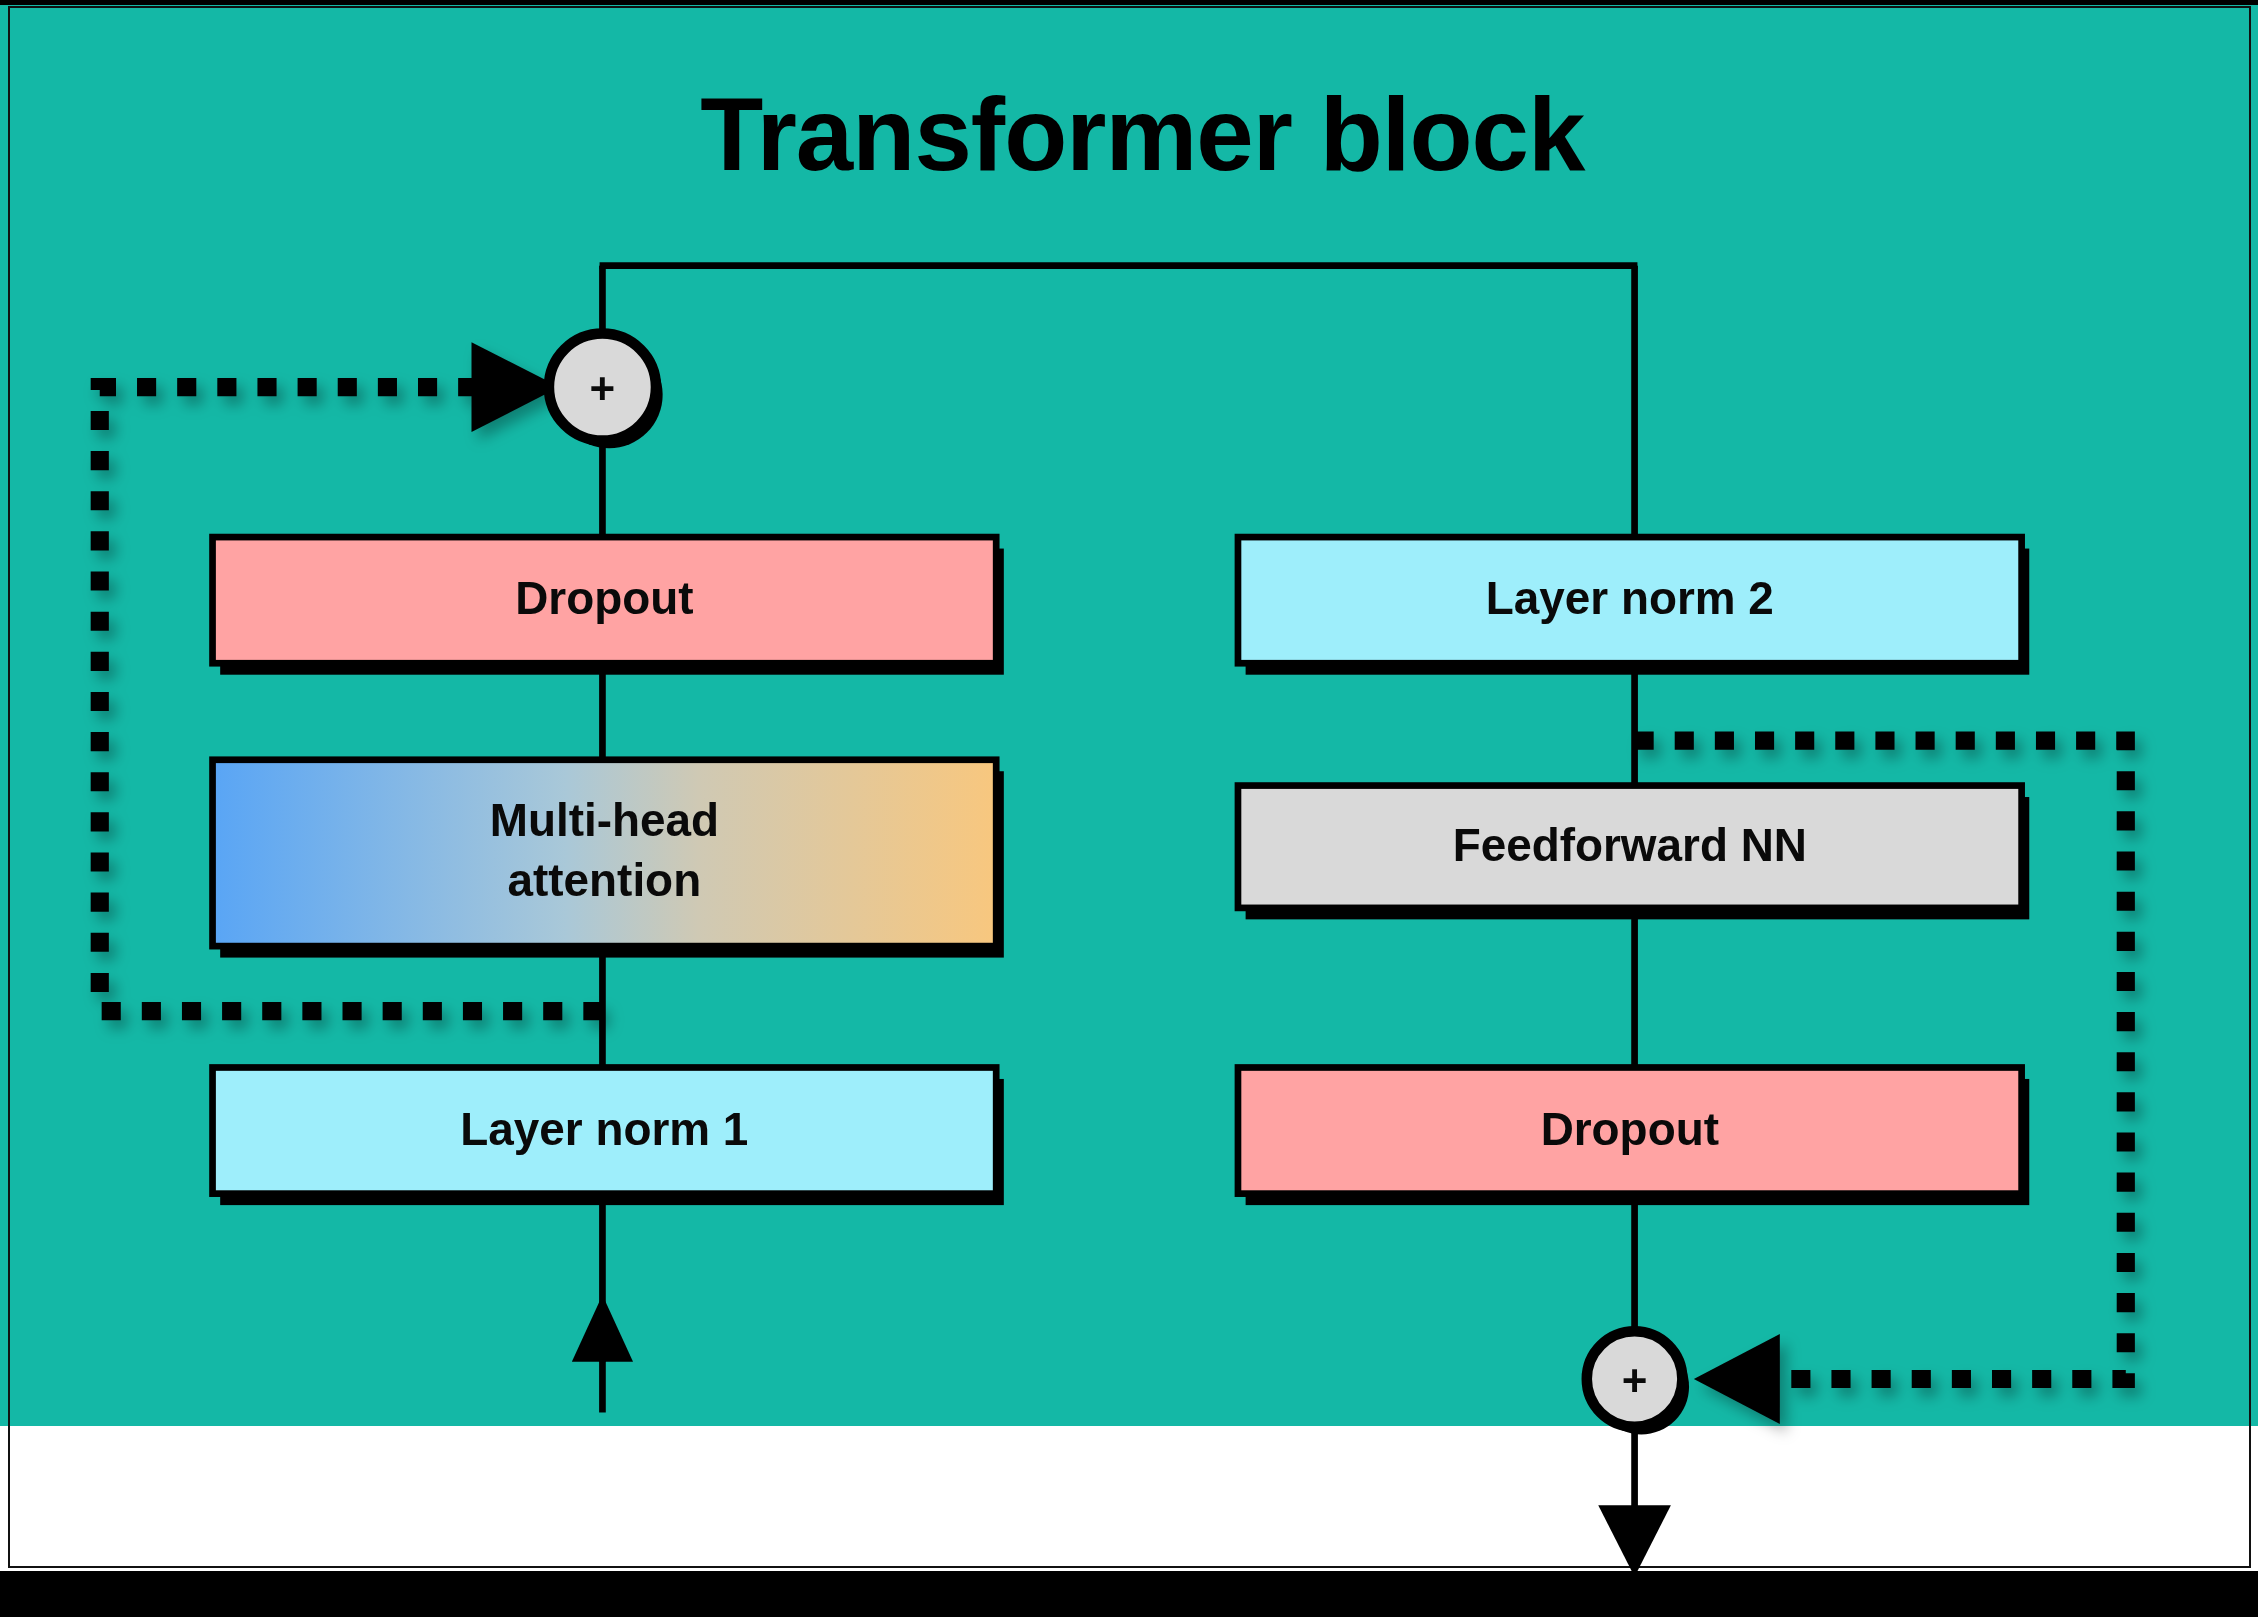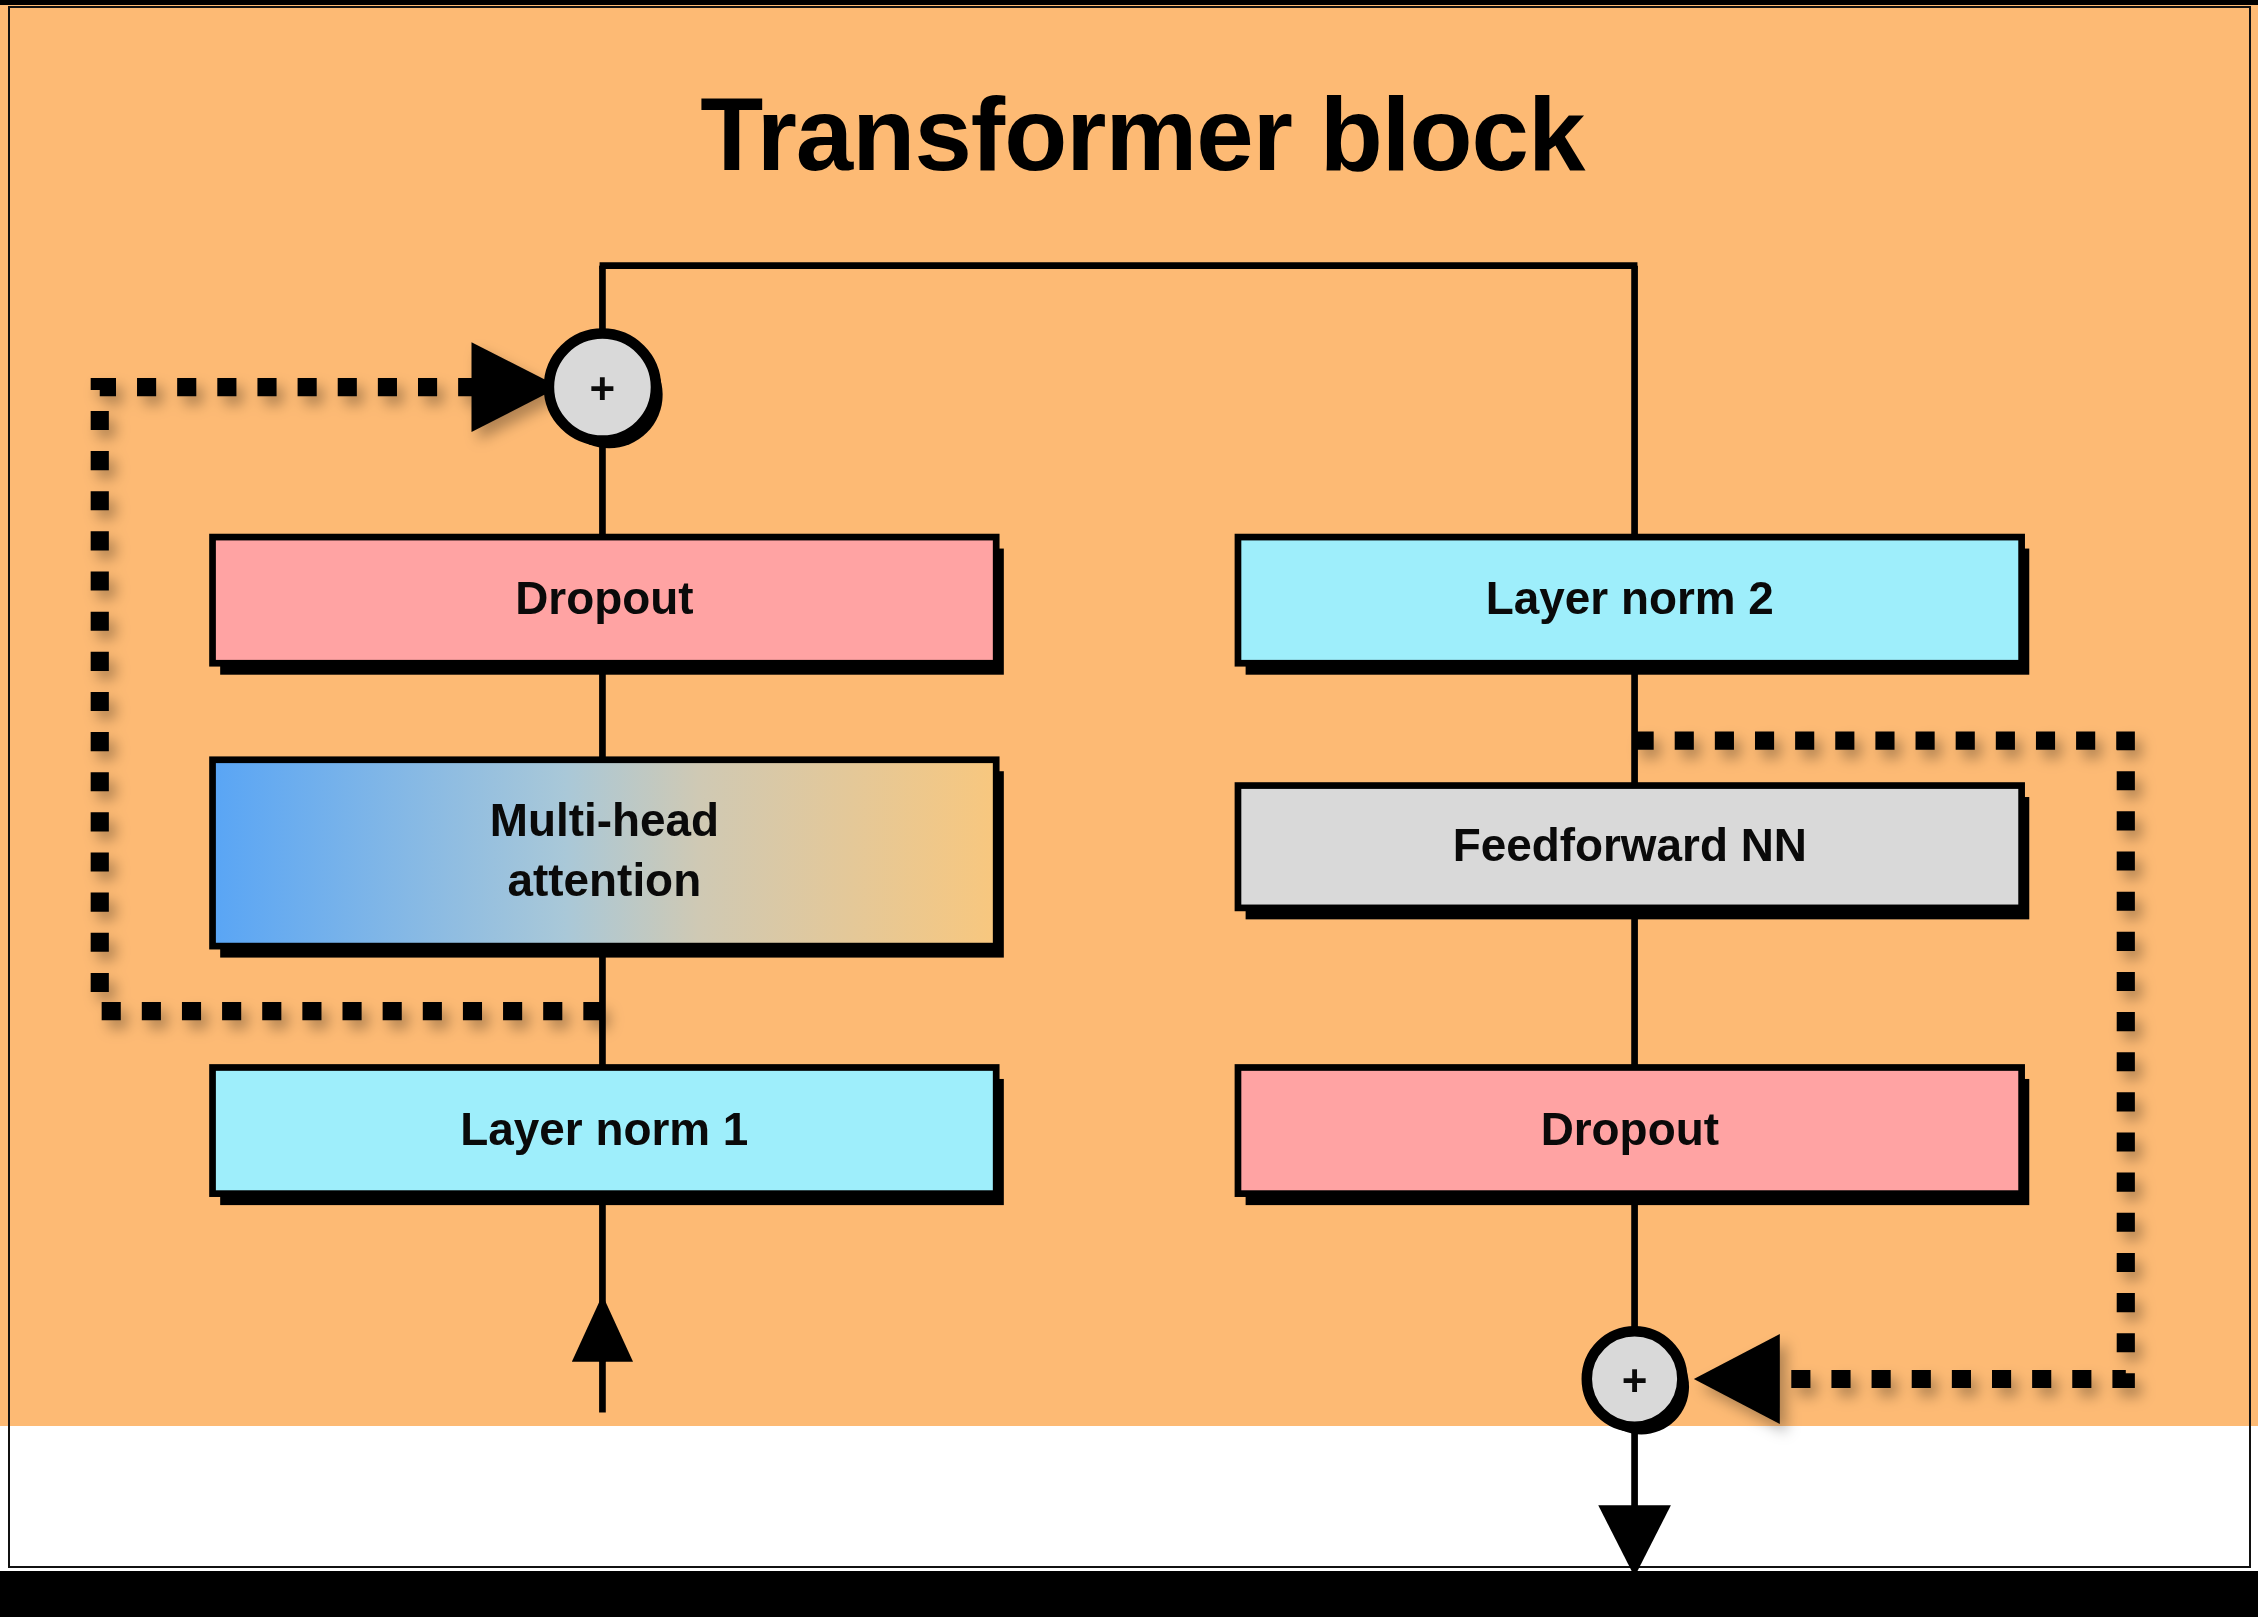--- a/index.html
+++ b/index.html
@@ -10,21 +10,21 @@
   body {
     width: 2259px;
     height: 1617px;
     overflow: hidden;
     font-family: "Liberation Sans", sans-serif;
   }
   #page {
     position: relative;
     width: 2259px;
     height: 1426px;
-    background: #fdba74;
+    background: #14b8a6;
     box-sizing: border-box;
     text-align: center;
   }
   
   #frame-outline {
     position: absolute;
     left: 7.6px; top: 5.7px;
     width: 2243px; height: 1562px;
     border: 2.9px solid #111111;
     box-sizing: border-box;

